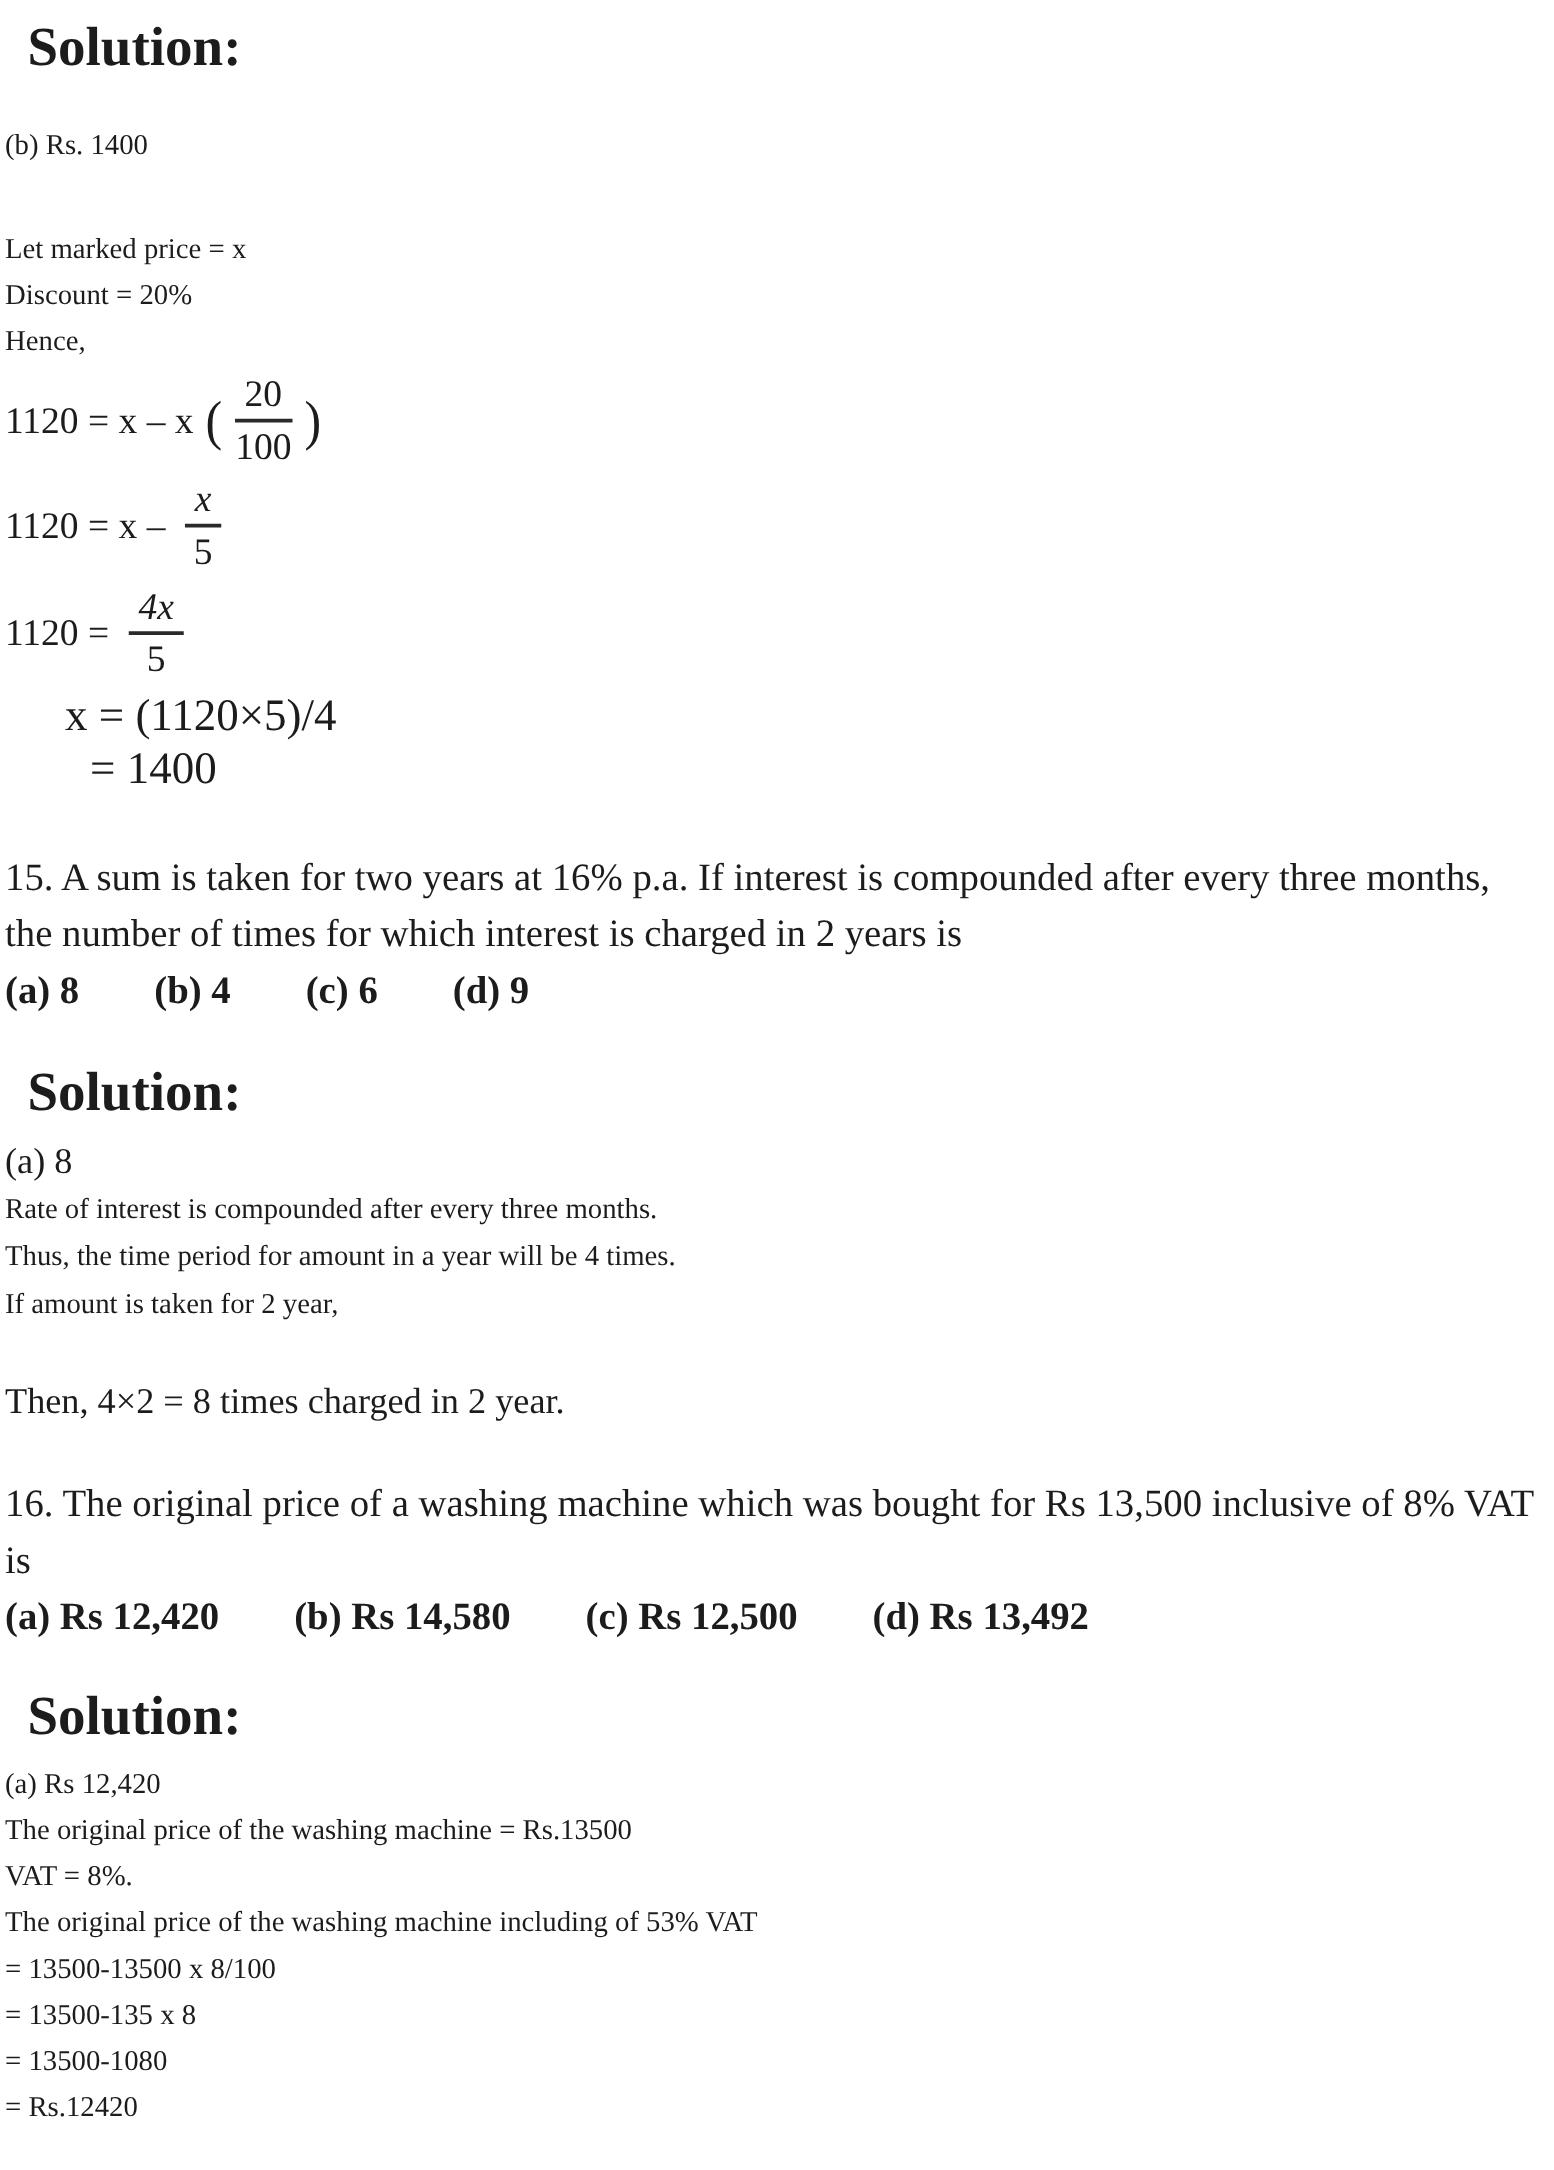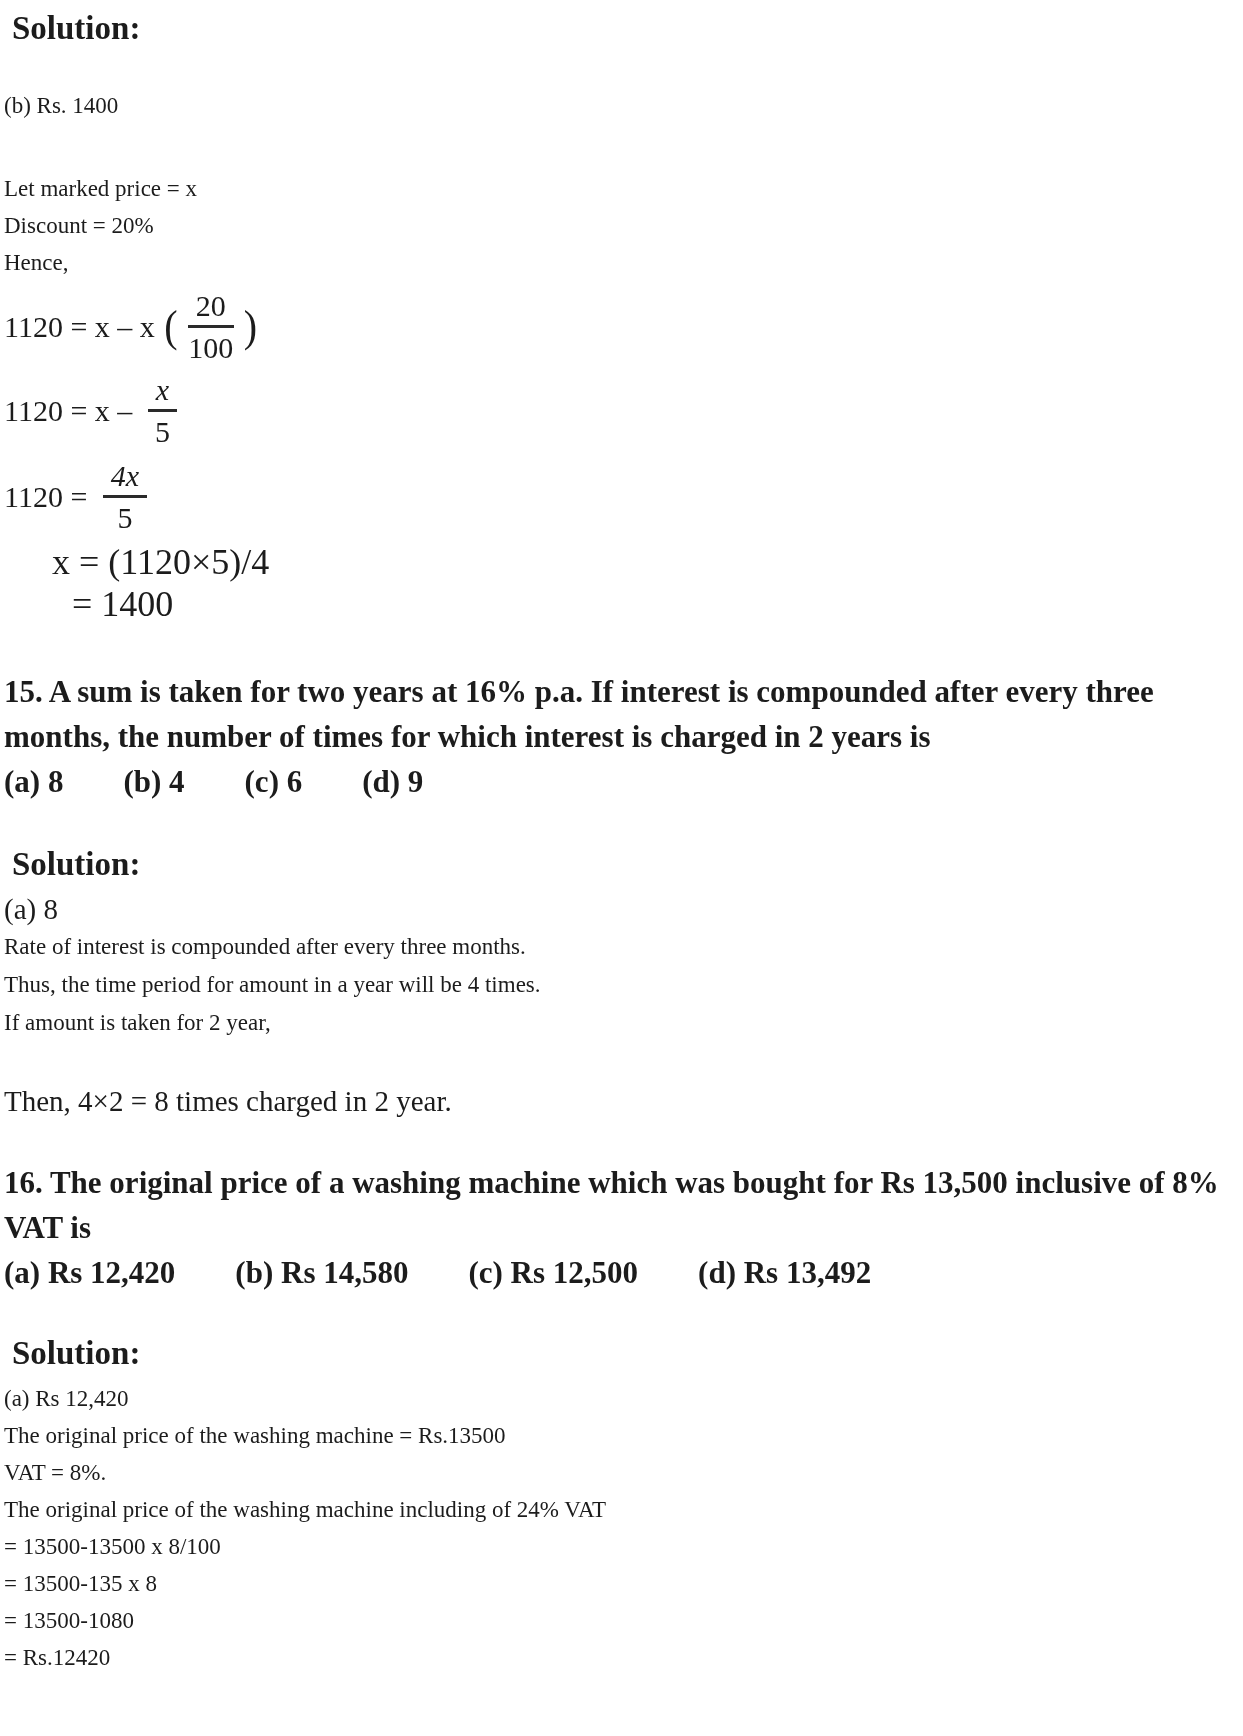--- a/index.html
+++ b/index.html
@@ -12,24 +12,24 @@
     height: 1736px;
     overflow: hidden;
     font-family: "Liberation Serif", serif;
     color: #1c1c1c;
   }
   .page {
     padding: 2px 14px 0 4px;
     box-sizing: border-box;
   }
   .sol-heading {
-    font-size: 33px;
+    font-size: 44px;
     font-weight: 700;
     line-height: 36px;
-    margin: 8px;
+    margin: 18px;
   }
   .answer-line {
     font-size: 23px;
     line-height: 36px;
   }
   .body-line {
     font-size: 23px;
     line-height: 37px;
   }
   .s14-answer { margin-top: 42px; }
@@ -71,21 +71,21 @@
   .eq-plain {
     font-size: 36px;
     line-height: 34px;
   }
   .eq-line4 { margin-top: 10px; padding-left: 48px; }
   .eq-line5 { margin-top: 8px;  padding-left: 68px; }
 
   
   .question-text {
     font-size: 31px;
-    font-weight: 700;
+    font-weight: 400;
     line-height: 45px;
     margin: 0;
   }
   .q15 { margin-top: 48px; }
   .q16 { margin-top: 40px; }
   .options-row {
     display: flex;
     gap: 60px;
     font-size: 31px;
     font-weight: 700;
@@ -172,21 +172,21 @@
       <span>(d) Rs 13,492</span>
     </div>
   </section>
 
   <section>
     <h2 class="sol-heading s16-heading">Solution:</h2>
     <div class="answer-line s16-answer">(a) Rs 12,420</div>
     <div>
       <div class="body-line">The original price of the washing machine = Rs.13500</div>
       <div class="body-line">VAT = 8%.</div>
-      <div class="body-line">The original price of the washing machine including of 24% VAT</div>
+      <div class="body-line">The original price of the washing machine including of 53% VAT</div>
       <div class="body-line">= 13500-13500 x 8/100</div>
       <div class="body-line">= 13500-135 x 8</div>
       <div class="body-line">= 13500-1080</div>
       <div class="body-line">= Rs.12420</div>
     </div>
   </section>
 
 </div>
 
 </body></html>

